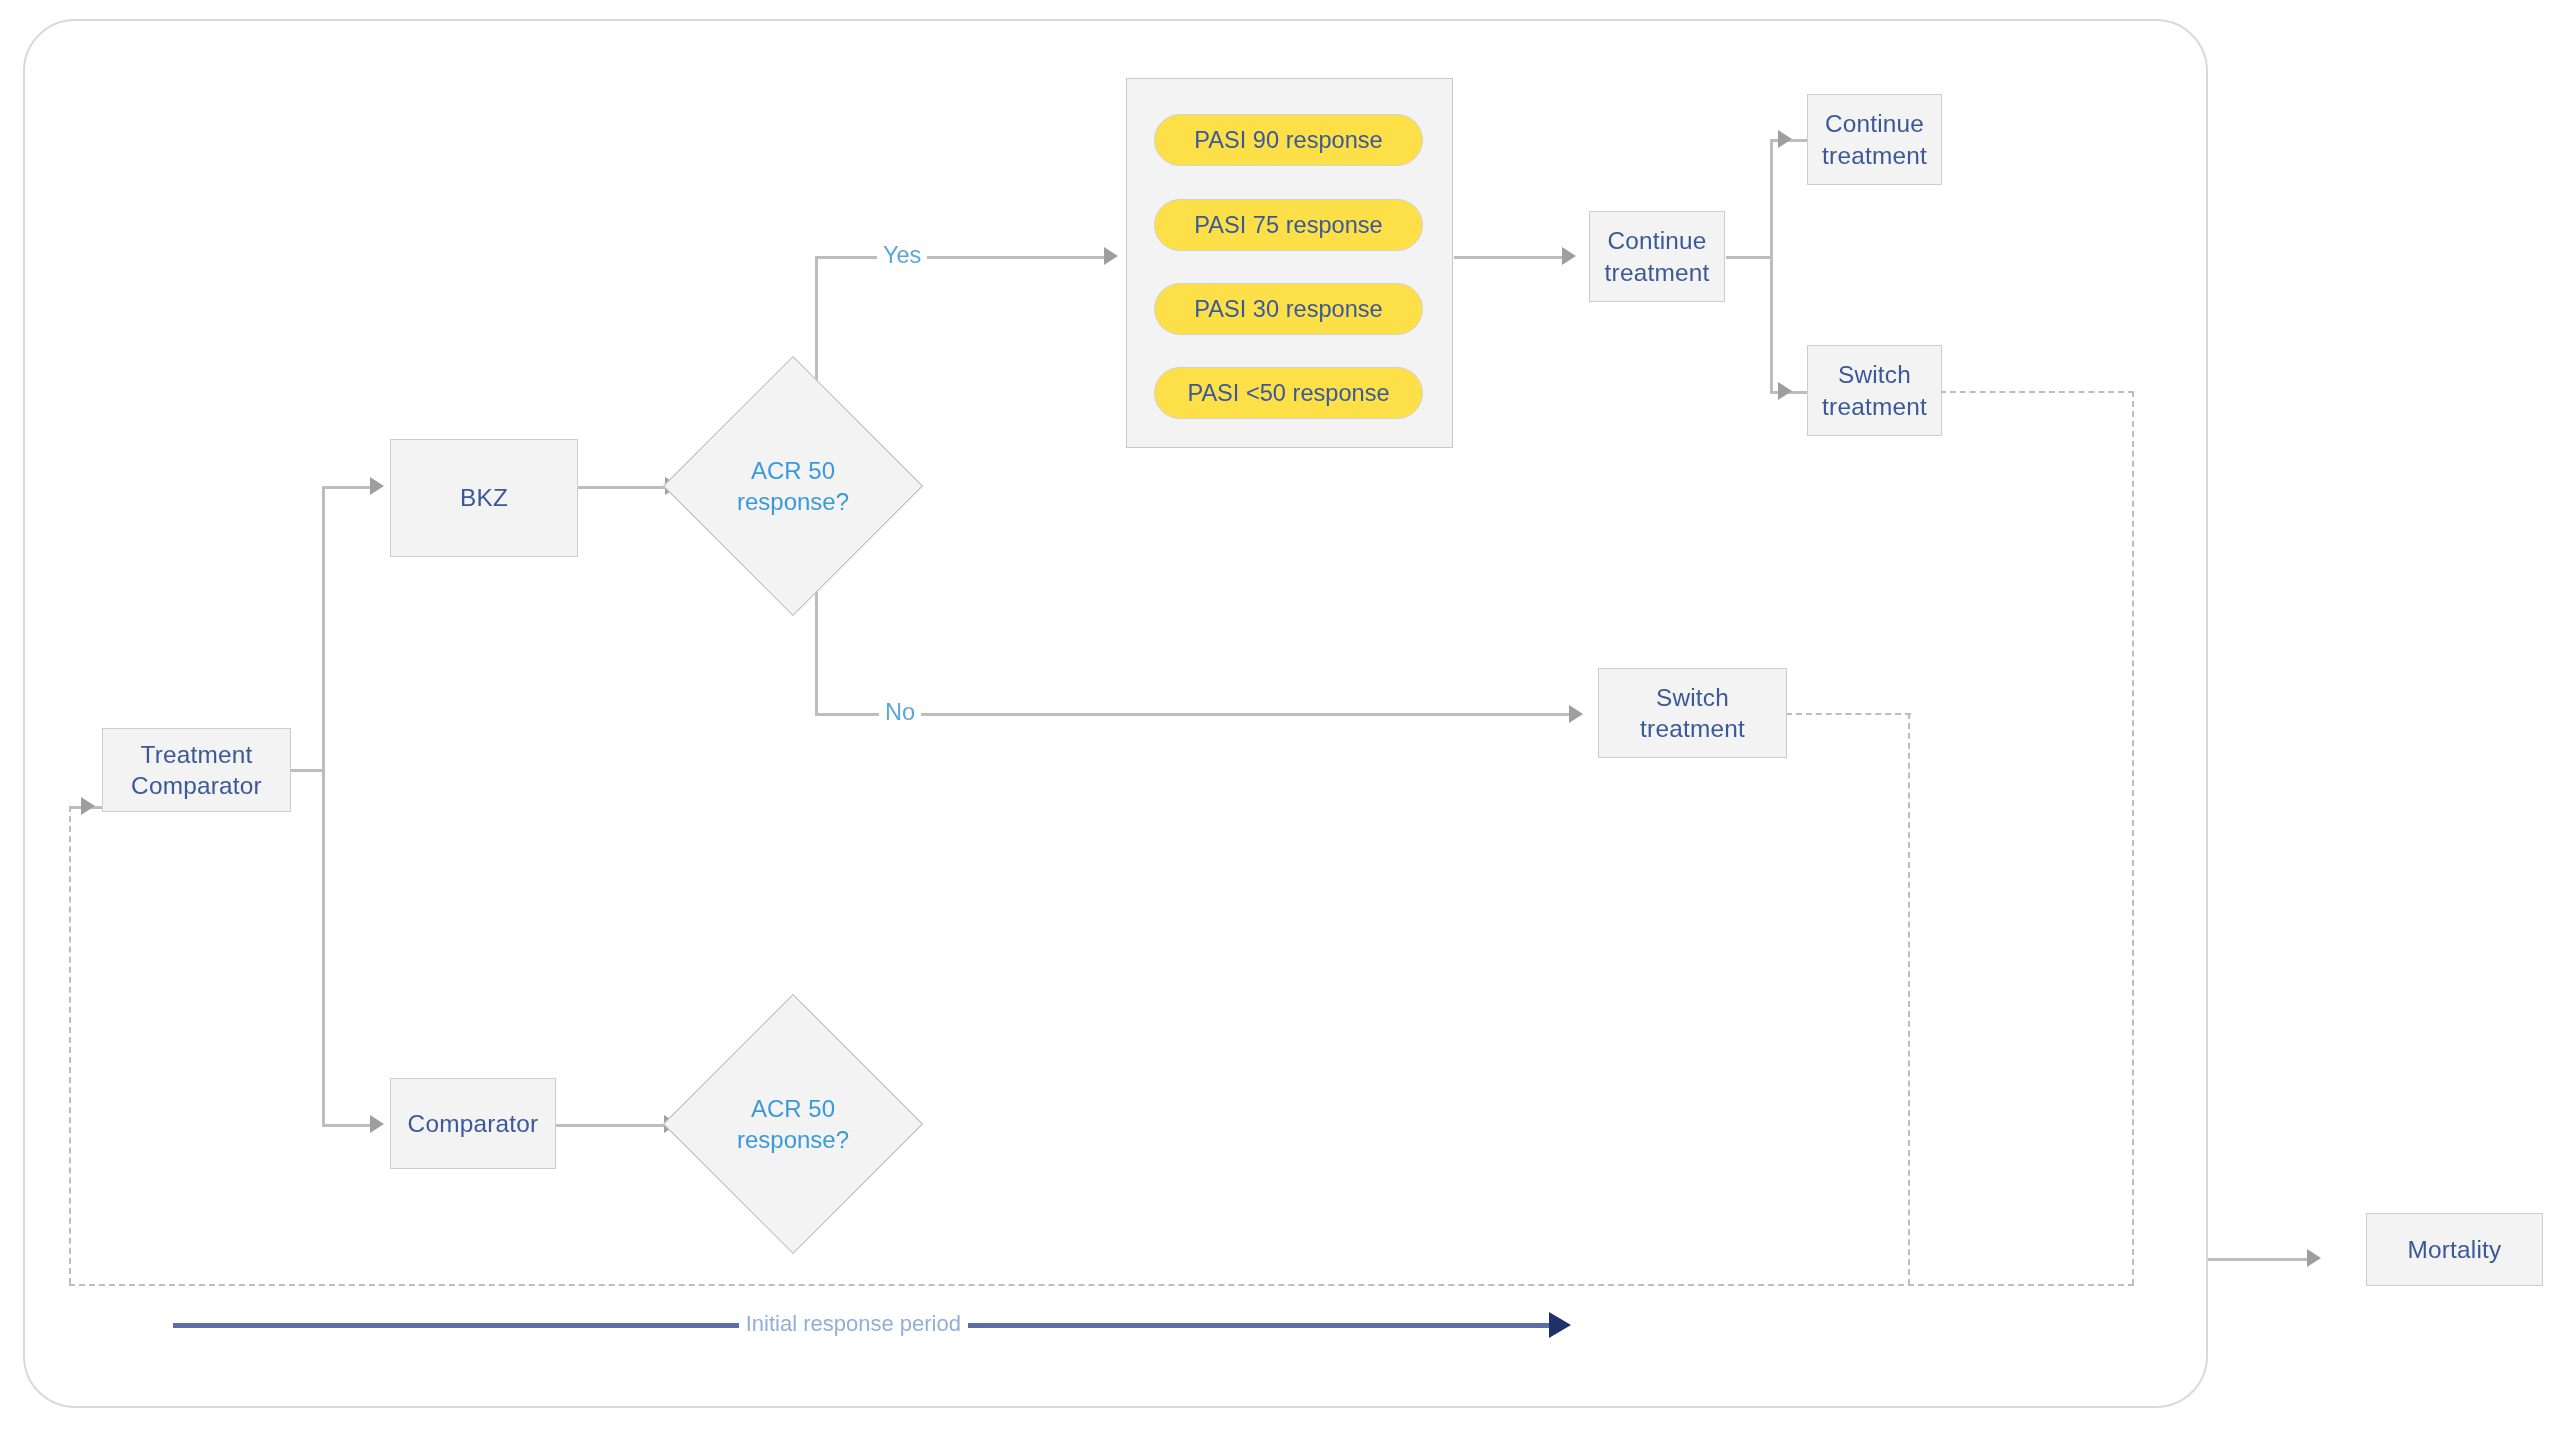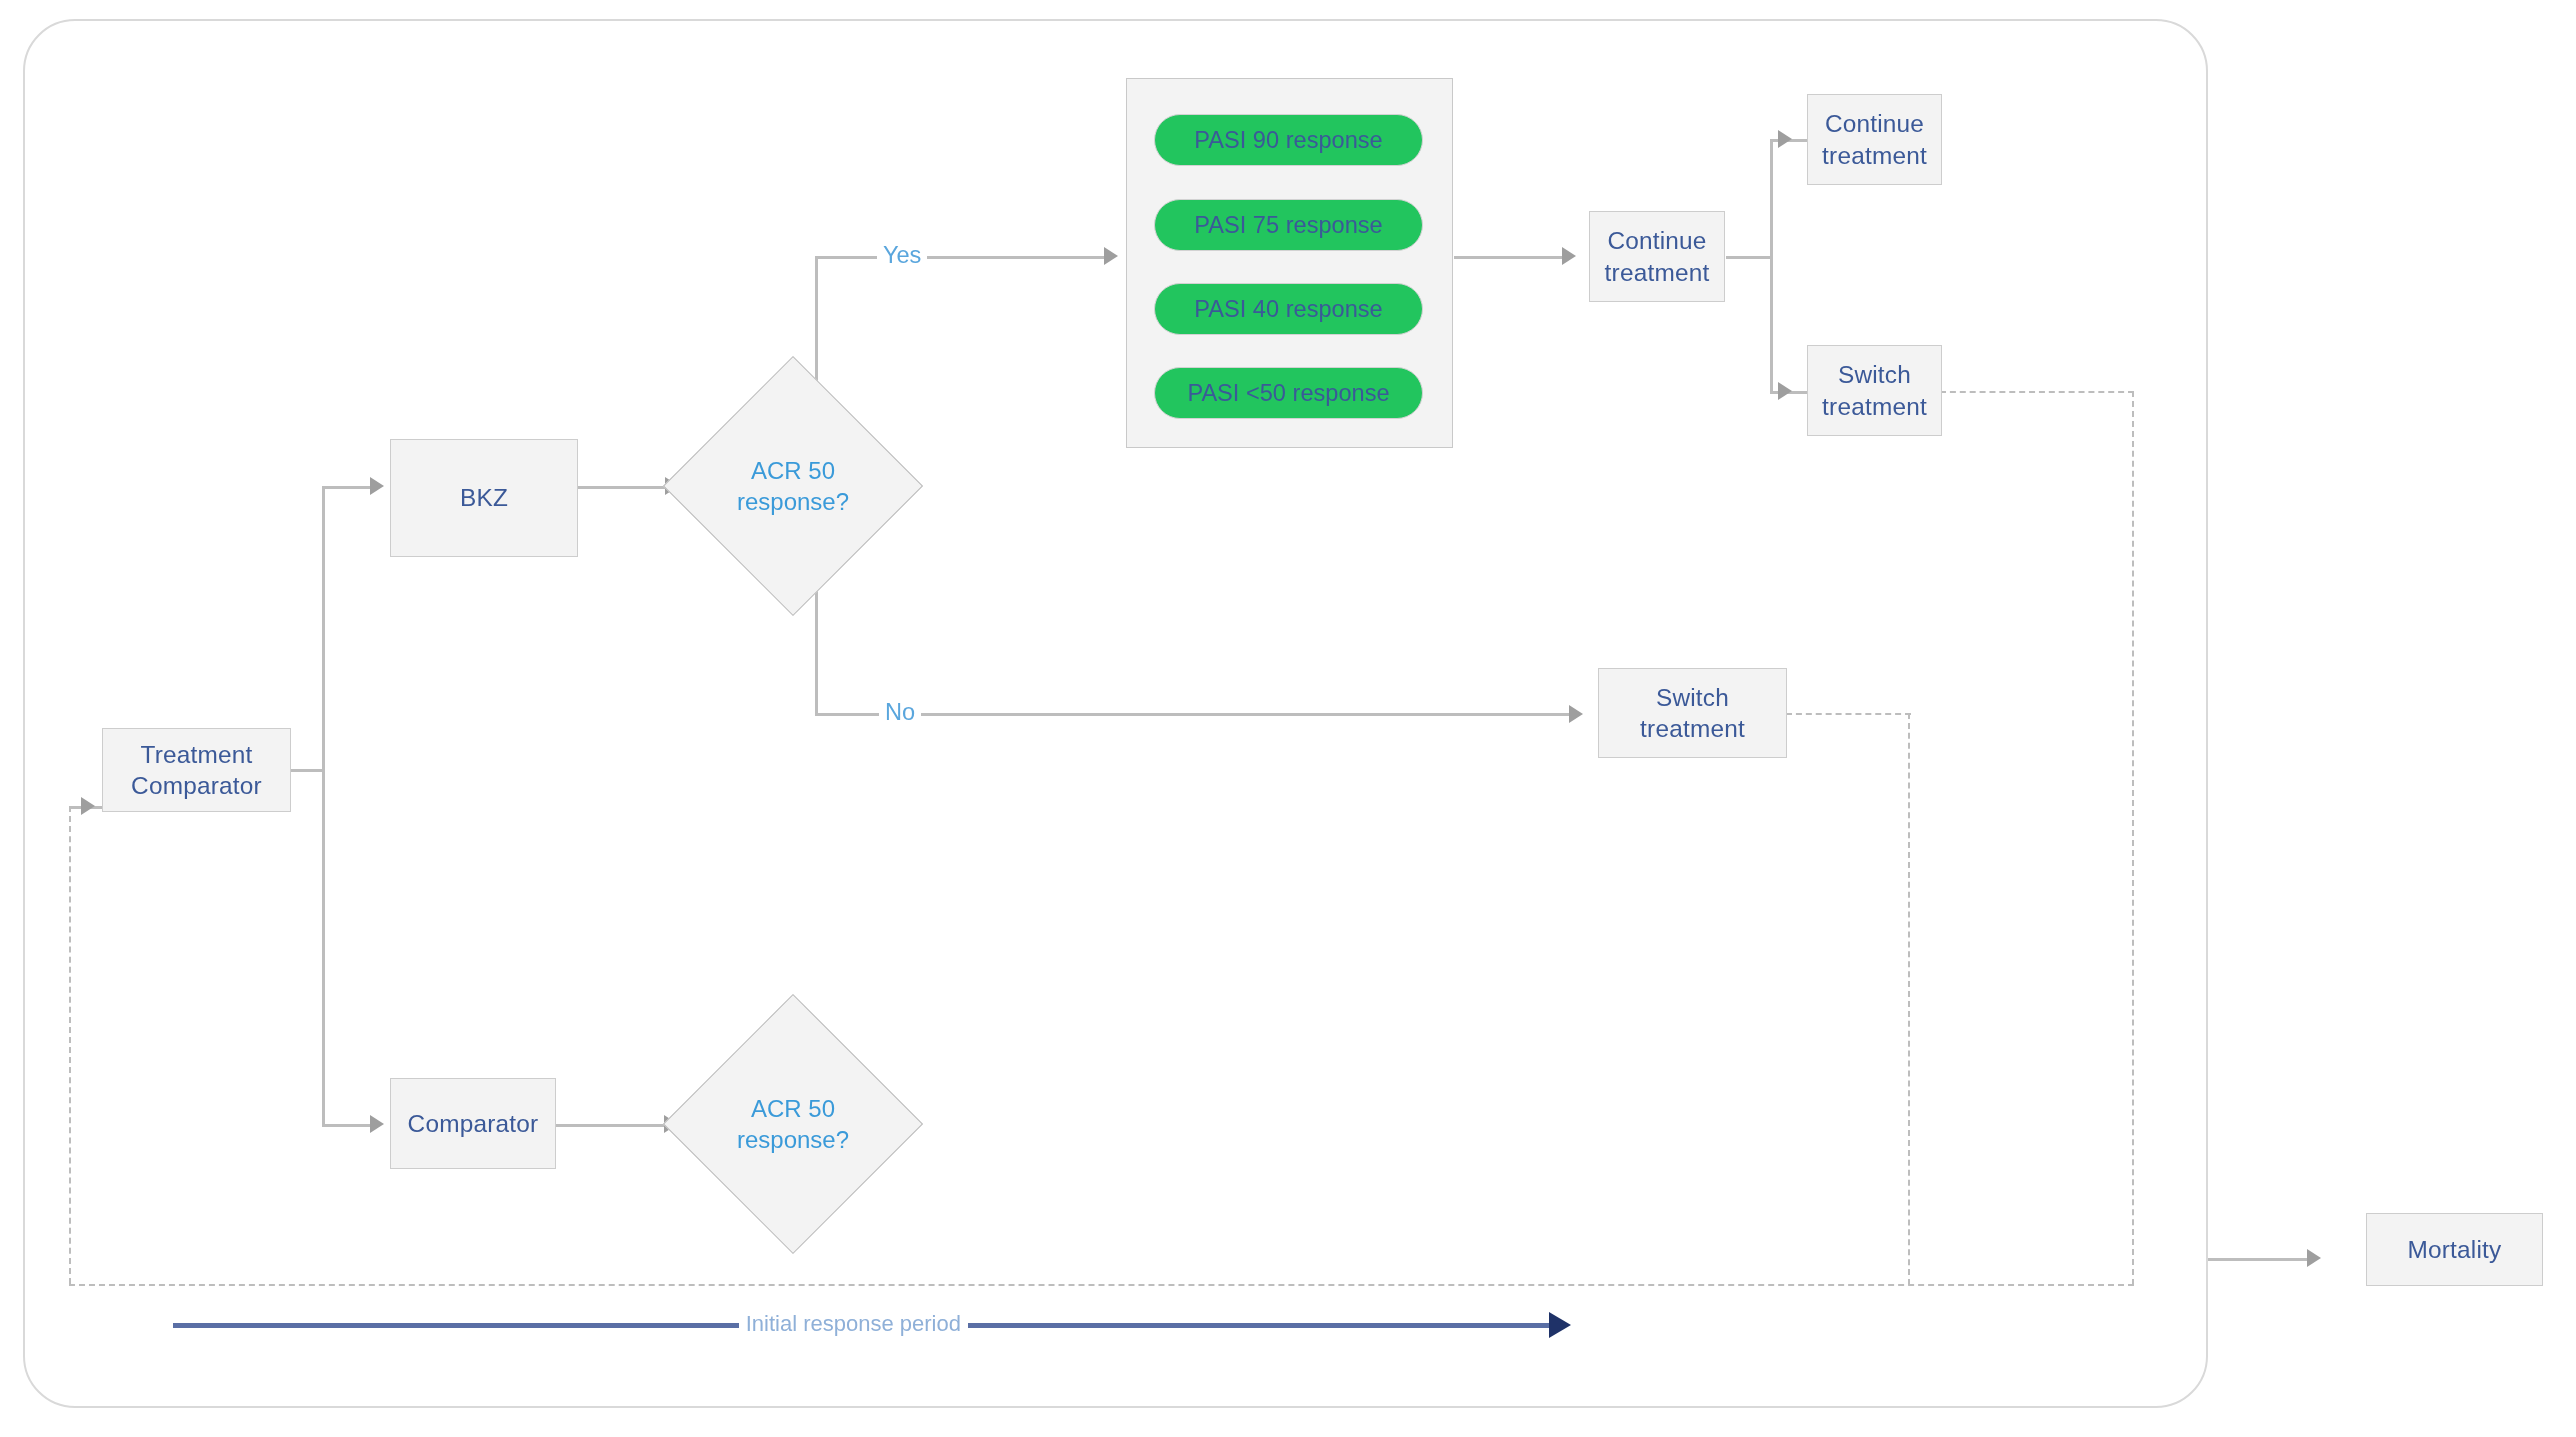--- a/index.html
+++ b/index.html
@@ -74,21 +74,21 @@
   
   .panel {
     position: absolute;
     box-sizing: border-box;
     background: #f3f3f3;
     border: 1.7px solid #c9c9c9;
   }
   .pill {
     position: absolute;
     box-sizing: border-box;
-    background: #22c55e;
+    background: #fde047;
     border: 1.7px solid #d2d2d2;
     border-radius: 34px;
     display: flex;
     align-items: center;
     justify-content: center;
     color: #3b5998;
     font-size: 23.6px;
     white-space: nowrap;
   }
 
@@ -237,21 +237,21 @@
   </div>
 
   <div class="panel" style="left:1126px; top:78px; width:327px; height:370px;">
     <div class="pill" style="left:27px; top:35px; width:269px; height:52px;">
       <span>PASI 90 response</span>
     </div>
     <div class="pill" style="left:27px; top:120px; width:269px; height:52px;">
       <span>PASI 75 response</span>
     </div>
     <div class="pill" style="left:27px; top:204px; width:269px; height:52px;">
-      <span>PASI 40 response</span>
+      <span>PASI 30 response</span>
     </div>
     <div class="pill" style="left:27px; top:288px; width:269px; height:52px;">
       <span>PASI &lt;50 response</span>
     </div>
   </div>
 
   <div class="node" style="left:1589px; top:211px; width:136px; height:91px;">
     <span class="lbl">
       <span>Continue</span><br>
       <span>treatment</span>

